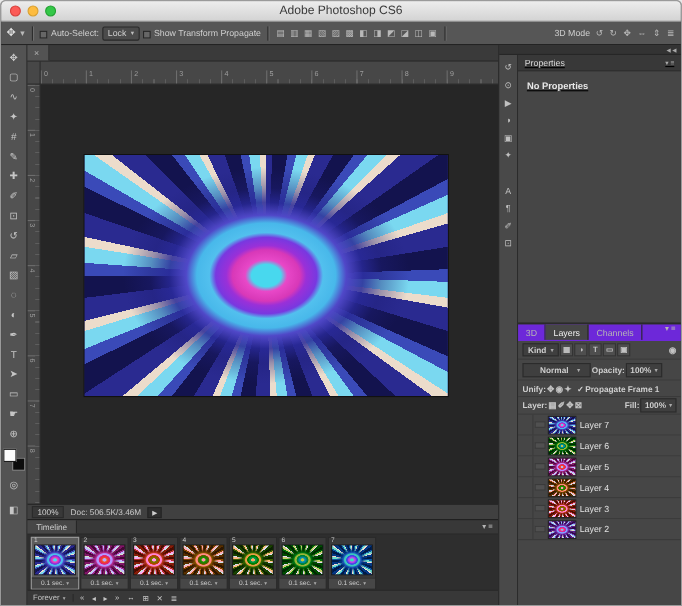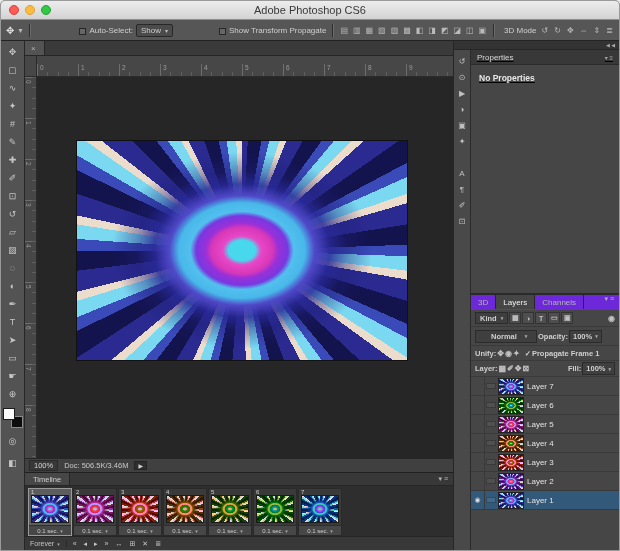--- a/index.html
+++ b/index.html
@@ -12,21 +12,21 @@
   .tl { width:10px; height:10px; border-radius:50%; display:inline-block; }
   .tl.red { background:#fc5b57; border:1px solid #d8433e; }
   .tl.yel { background:#fdbc40; border:1px solid #d9a031; }
   .tl.grn { background:#34c748; border:1px solid #24a233; }
   .title { font-size:11px; color:#393939; }
 
   
   .options-bar { flex:0 0 21px; background:#565656; border-bottom:1px solid #232323; display:flex; align-items:center; padding:0 5px; font-size:8px; color:#cfcfcf; gap:3px; white-space:nowrap; overflow:hidden; }
   .ob-sep { width:1px; height:13px; background:#2d2d2d; box-shadow:1px 0 0 #6d6d6d; margin:0 3px; flex:0 0 1px; }
   .cb { width:7px; height:7px; border:1px solid #262626; background:#666; display:inline-block; margin-right:3px; flex:0 0 7px; }
-  .lbl { display:inline-flex; align-items:flex-end;margin-left:43px; }
+  .lbl { display:inline-flex; align-items:flex-end; }
   .dd { border:1px solid #282828; background:#4b4b4b; border-radius:2px; padding:1px 4px; display:inline-flex; align-items:center; gap:4px; }
   .dd .arr { font-size:6px; color:#bdbdbd; }
   .tool-preview { color:#e0e0e0; font-size:10px; }
   .ob-icon { font-size:8px; color:#b9b9b9; padding:1px; }
   .ob-right { margin-left:auto; display:flex; gap:4px; align-items:center; }
 
   
   .main { flex:1; display:flex; min-height:0; }
 
   
@@ -142,21 +142,21 @@
 
   <div class="options-bar">
     <span class="tool-preview">✥</span>
     <span class="ob-icon">▾</span>
     <span class="ob-sep"></span>
     <span class="lbl">
         <span class="cb"></span>
         <span>Auto-Select:</span>
       </span>
     <span class="dd">
-        <span>Show</span>
+        <span>Lock</span>
         <span class="arr">▾</span>
       </span>
     <span class="lbl">
         <span class="cb"></span>
         <span>Show Transform Propagate</span>
       </span>
     <span class="ob-sep"></span>
     <span class="ob-icon">▤</span>
       <span class="ob-icon">▥</span>
       <span class="ob-icon">▦</span>
@@ -445,28 +445,20 @@
                   <span class="lname">Layer 3</span>
                 </div>
                 <div class="layer-row">
                   <span class="eye-well">
                     <span></span>
                   </span>
                   <span class="link-well"></span>
                   <span class="lthumb tiedye" style="filter: hue-rotate(30deg);"></span>
                   <span class="lname">Layer 2</span>
                 </div>
-                <div class="layer-row sel">
-                  <span class="eye-well">
-                    <span>◉</span>
-                  </span>
-                  <span class="link-well"></span>
-                  <span class="lthumb tiedye" style="filter: hue-rotate(0deg);"></span>
-                  <span class="lname">Layer 1</span>
-                </div>
             </div>
           </div>
         </div>
       </div>
     </div>
 
   </div>
 </div>
 
 </body></html>

